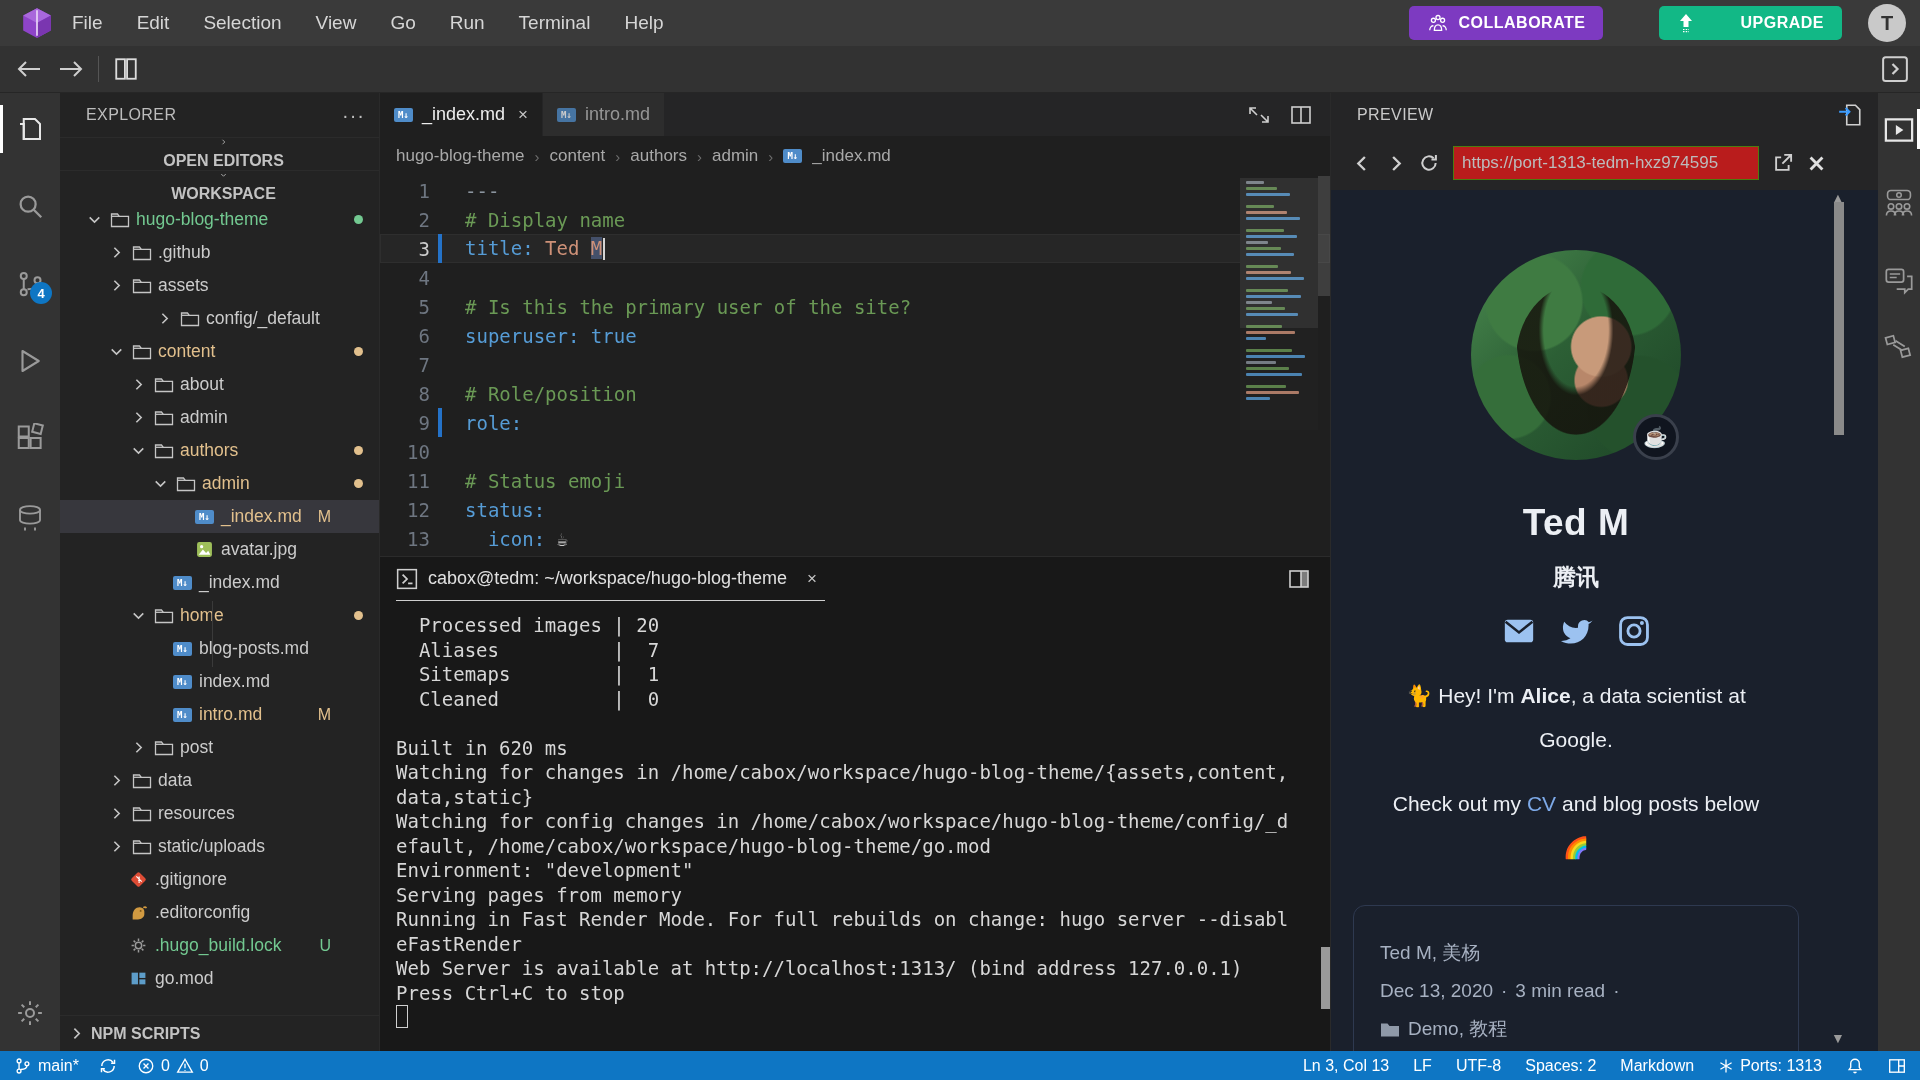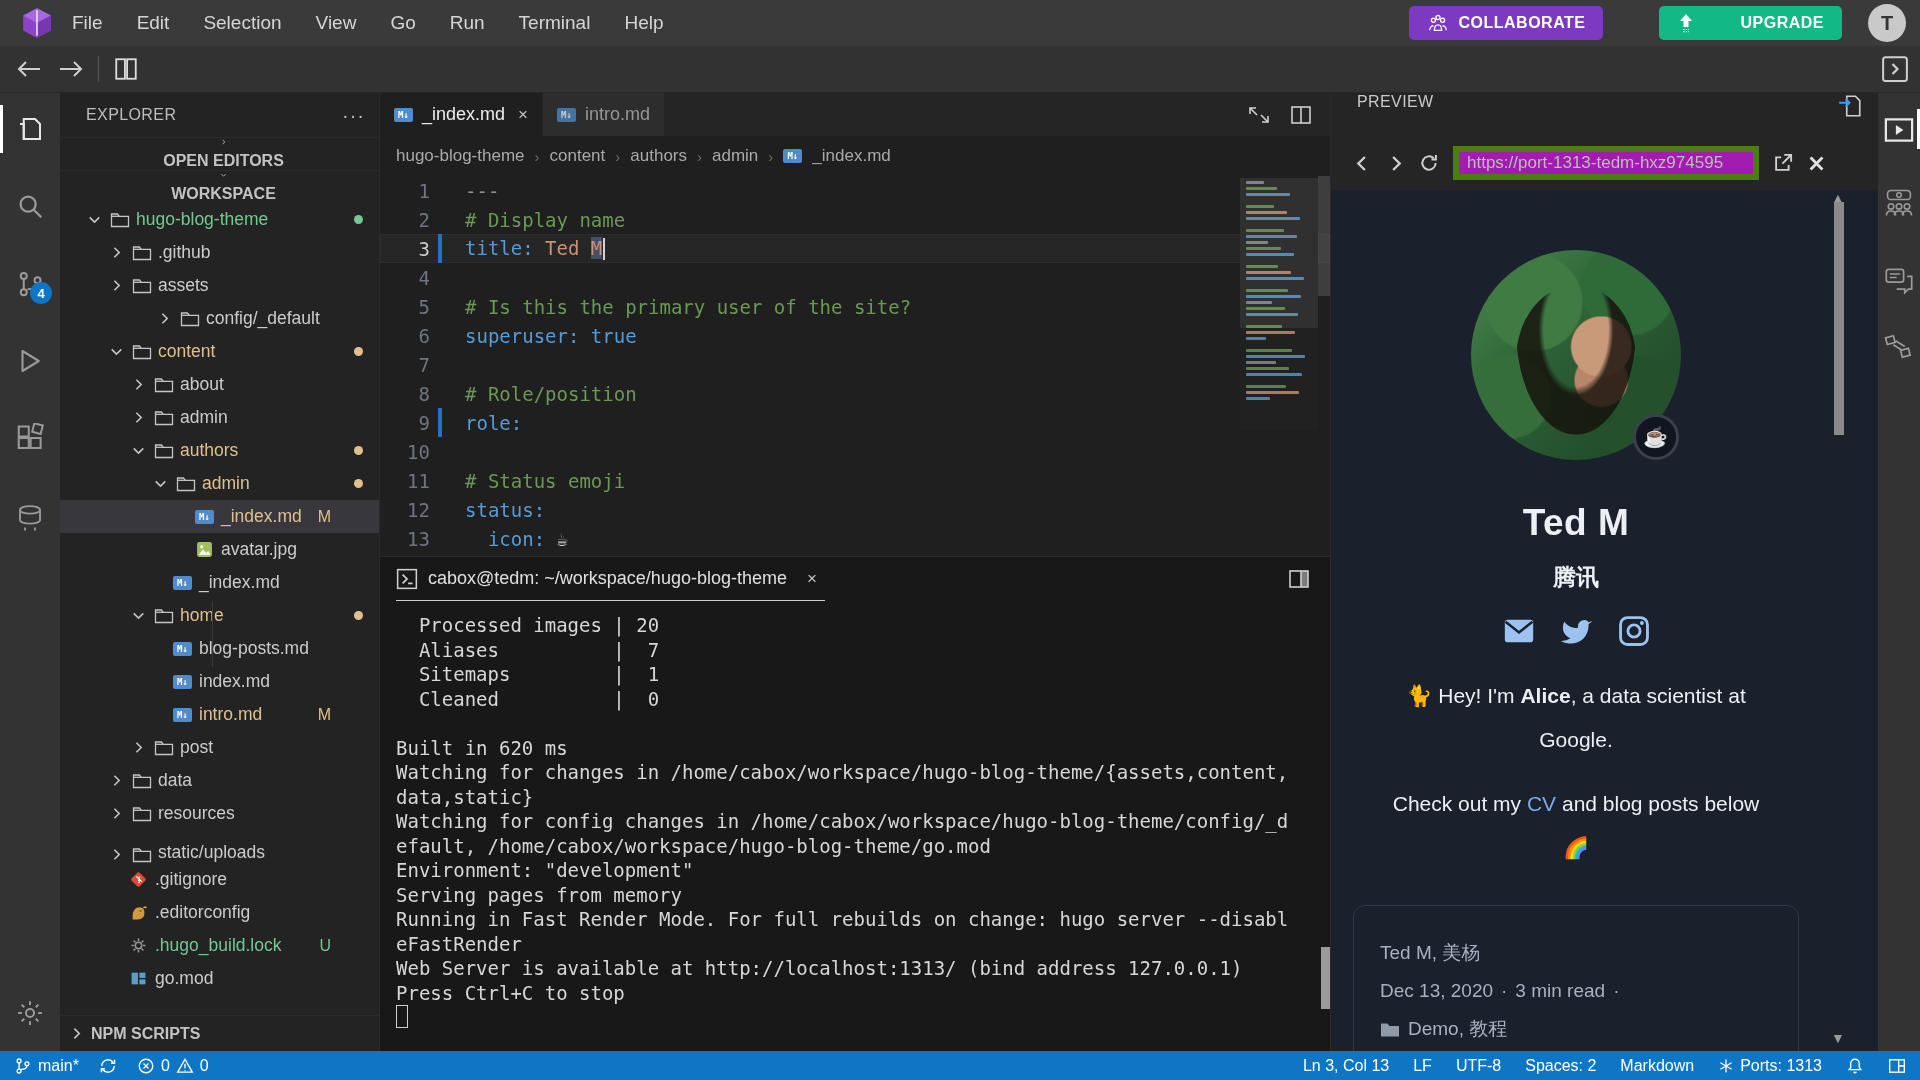--- a/index.html
+++ b/index.html
@@ -81,23 +81,23 @@
   .term-tab{display:flex;align-items:center;gap:10px;height:44px;border-bottom:1px solid #cfcfcf;padding-right:8px;}
   .term-x{margin-left:10px;color:#c5c5c5;font-size:17px;}
   .term-panel-ic{margin-left:auto;padding-right:18px;}
   .term-body{position:absolute;left:16px;top:56px;width:920px;font-family:"DejaVu Sans Mono",monospace;
              font-size:19px;line-height:24.5px;color:#d7d7d7;white-space:pre;}
   .term-cursor{position:absolute;left:16px;top:448px;width:12px;height:23px;border:1.5px solid #cfcfcf;}
   .term-scroll{position:absolute;left:941px;top:390px;width:9px;height:62px;background:#9a9a9a;}
 
   
   .preview{left:1330px;top:93px;width:548px;height:958px;background:#252526;border-left:1px solid #2a2a2a;}
-  .pv-head{height:43px;display:flex;padding:0 16px 0 26px;font-size:16px;color:#c9c9c9;letter-spacing:.4px;gap:12px;}
+  .pv-head{height:43px;display:flex;align-items:center;padding:0 16px 0 26px;font-size:16px;color:#c9c9c9;letter-spacing:.4px;gap:12px;}
   .pv-nav{height:54px;display:flex;align-items:center;gap:14px;padding:0 14px 0 22px;}
-  .pv-url{width:306px;height:34px;background:#a21caf;border:6px solid #4d7c0f;color:#bcbcbc;
+  .pv-url{width:306px;height:34px;background:#b91c1c;border:1px solid #4d7c0f;color:#bcbcbc;
           font-size:17px;display:flex;align-items:center;padding:0 8px;overflow:hidden;white-space:nowrap;font-family:"Liberation Sans",sans-serif;}
   .site{position:absolute;left:0;top:97px;width:548px;height:861px;background:#1a202c;color:#eceff4;overflow:hidden;}
   .pv-avatar{position:absolute;left:140px;top:60px;width:210px;height:210px;border-radius:50%;overflow:hidden;
     background:
       radial-gradient(circle at 62% 46%, #c89a7a 0 17%, transparent 18%),
       radial-gradient(ellipse at 62% 62%, #b8876a 0 14%, transparent 15%),
       radial-gradient(circle at 30% 25%, #3f7b42 0 22%, transparent 23%),
       radial-gradient(circle at 75% 18%, #2f6b38 0 20%, transparent 21%),
       radial-gradient(circle at 18% 70%, #356e3a 0 18%, transparent 19%),
       radial-gradient(circle at 80% 75%, #24512c 0 22%, transparent 23%),
@@ -481,21 +481,21 @@
             </svg>
           </span>
           <span class="ficon">
             <svg width="20" height="17" viewBox="0 0 20 17">
               <path d="M1.5 3h6l1.8 2.3h9.2v10.2H1.5z" fill="none" stroke="#c5c5c5" stroke-width="1.3"></path>
               <path d="M1.5 5.3h7.8" stroke="#c5c5c5" stroke-width="1.3"></path>
             </svg>
           </span>
           <span class="tlabel" style="color:#cccccc">resources</span>
         </div>
-        <div class="trow" style="padding-left: 48px; align-items: flex-end;">
+        <div class="trow" style="padding-left: 48px;">
           <span class="twist">
             <svg width="17" height="17" viewBox="0 0 16 16">
               <path d="M6 3.5L10.5 8 6 12.5" stroke="#c5c5c5" stroke-width="1.5" fill="none"></path>
             </svg>
           </span>
           <span class="ficon">
             <svg width="20" height="17" viewBox="0 0 20 17">
               <path d="M1.5 3h6l1.8 2.3h9.2v10.2H1.5z" fill="none" stroke="#c5c5c5" stroke-width="1.3"></path>
               <path d="M1.5 5.3h7.8" stroke="#c5c5c5" stroke-width="1.3"></path>
             </svg>

